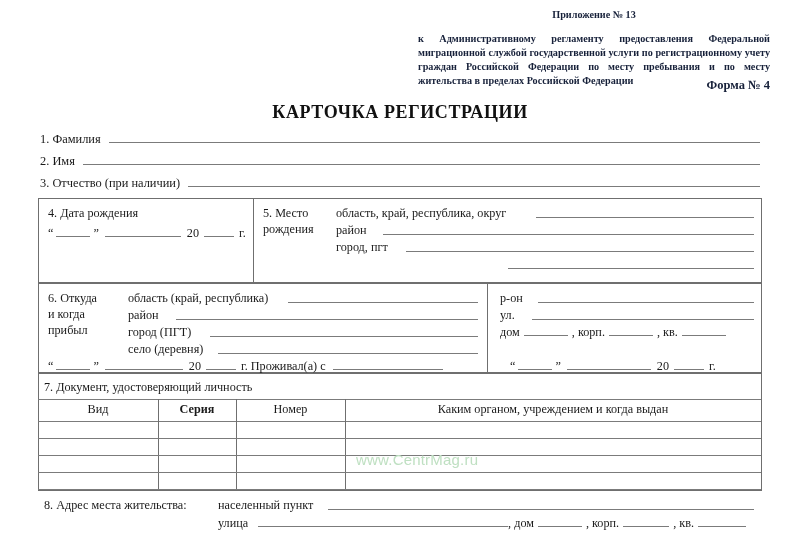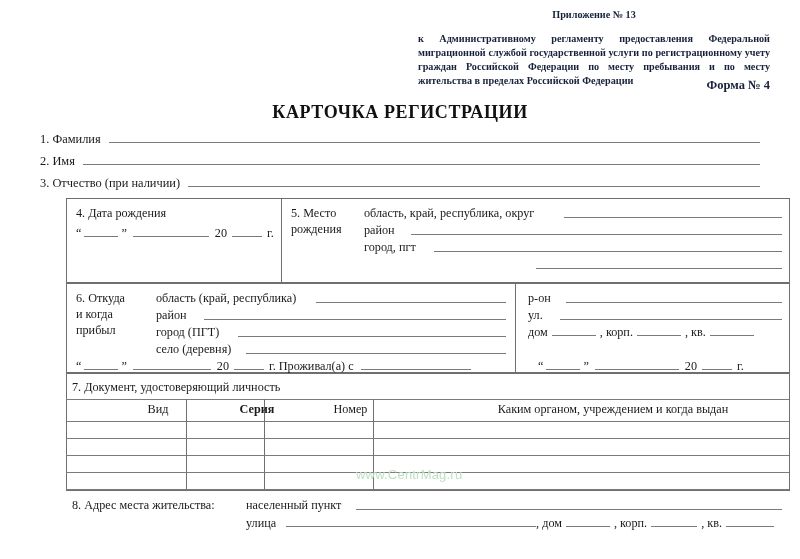--- a/index.html
+++ b/index.html
@@ -85,21 +85,20 @@
   #row-fam  { top: 131px; }
   #row-imya { top: 153px; }
   #row-otch { top: 175px; }
 
   
   .frame {
     position: absolute;
     border-top: 1.4px solid #6f6f6f;
     border-bottom: 1.4px solid #6f6f6f;
     box-sizing: border-box;
-    margin-left: 28px;
   }
   .vline {
     position: absolute;
     width: 0;
     border-left: 1.4px solid #6f6f6f;
   }
   .edge {
     position: absolute;
     width: 0;
     border-left: 1.4px solid #6f6f6f;
@@ -137,34 +136,33 @@
     display: flex;
     align-items: baseline;
   }
 
   
   .tbl-head {
     position: absolute;
     font-size: 12.2px;
     text-align: center;
     font-weight: normal;
-    padding-left: 32px;
   }
   .hline {
     position: absolute;
     height: 0;
     border-top: 1.3px solid #7b7b7b;
   }
 
   
   .watermark {
     position: absolute;
     left: 356px;
-    top: 467px;
-    font-size: 13px;
+    top: 451px;
+    font-size: 15px;
     font-family: "Liberation Sans", sans-serif;
     color: #bfe0c2;
     letter-spacing: 0.2px;
     pointer-events: none;
   }
 </style>
 </head>
 <body>
 
 <div class="page">

